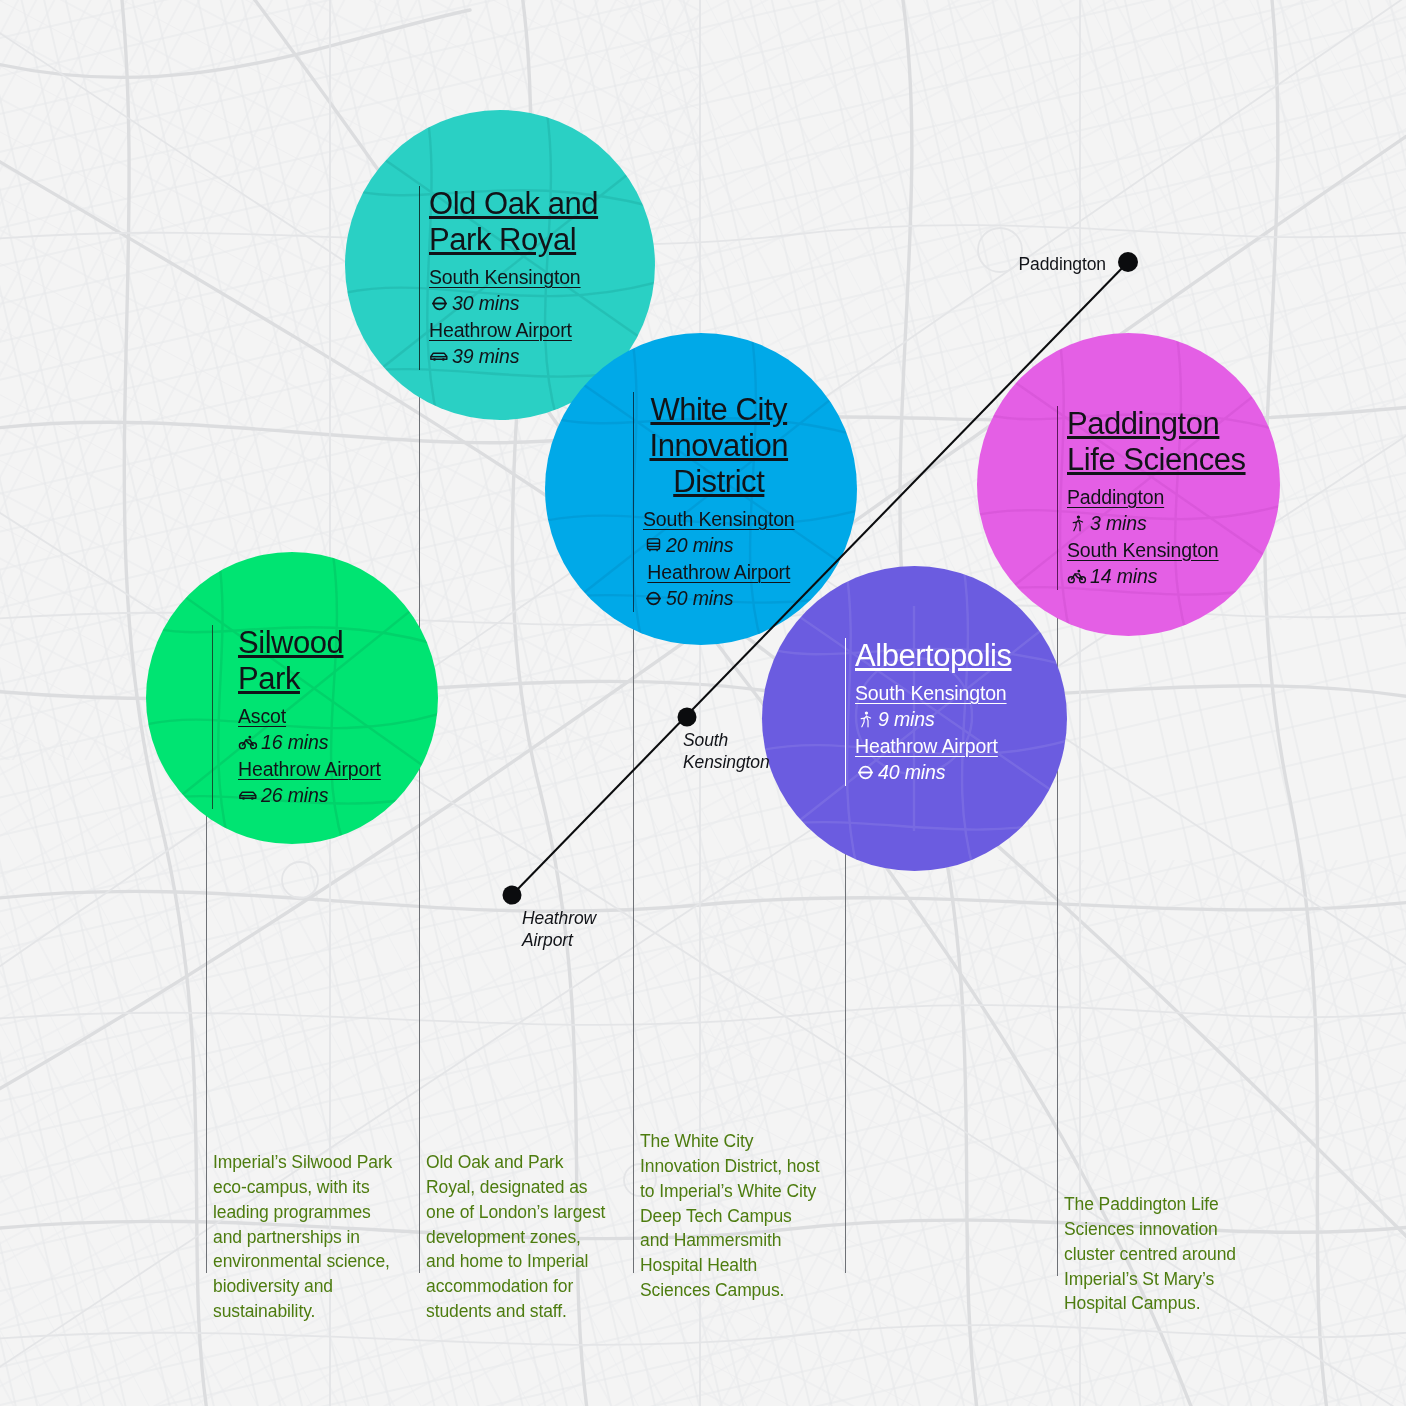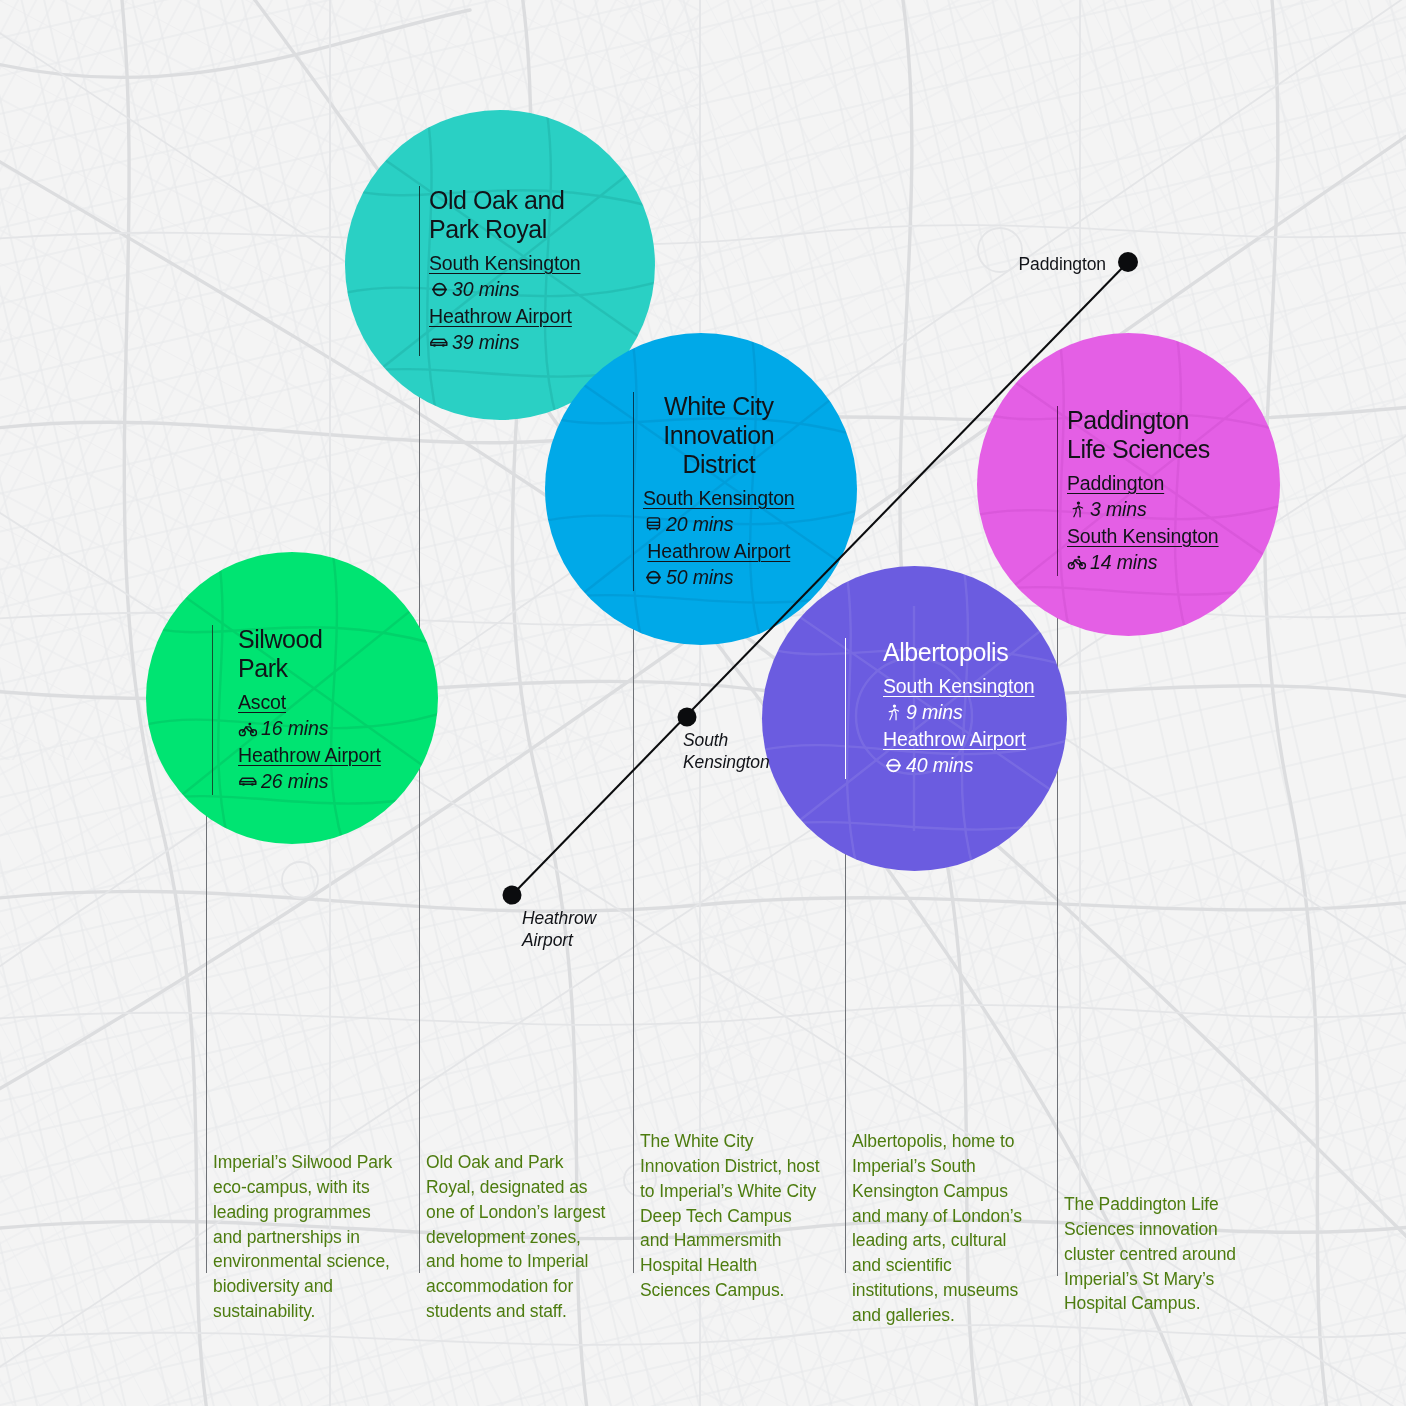--- a/index.html
+++ b/index.html
@@ -61,26 +61,27 @@
     inset: 0;
     opacity: 0.30;
   }
   .bubble-text {
     position: absolute;
     z-index: 5;
     color: #111318;
   }
   .bubble-text.light { color: #ffffff; }
   .bubble-title {
-    font-size: 25px;
+    font-size: 31px;
     line-height: 1.16;
     letter-spacing: -0.45px;
     white-space: pre-line;
     margin: 0 0 7px 0;
     font-weight: 400;
+    text-decoration: underline;
   }
   .dest {
     font-size: 19.5px;
     line-height: 1.3;
     letter-spacing: -0.15px;
     text-decoration: underline;
     text-underline-offset: 2.5px;
     text-decoration-thickness: 1.2px;
   }
   .trip {
@@ -329,21 +330,21 @@
         <path d="M-10 262 C 102 242, 190 282, 315 252"></path>
         <path d="M82 -10 C 102 98, 68 200, 98 315"></path>
         <path d="M200 -10 C 220 108, 180 210, 215 315"></path>
         <path d="M-10 18 L315 242"></path>
           <path d="M-10 292 L315 36"></path>
         <circle cx="152" cy="150" r="58"></circle>
         <path d="M152 40 V 265"></path>
       </g>
     </svg>
   </div>
-  <div class="bubble-text light" style="left:845px; top:638px; border-left:1.4px solid #ffffff;padding-left:28px;">
+  <div class="bubble-text light" style="left:845px; top:638px; border-left:1.4px solid #ffffff;">
     <div style="padding-left:9px;">
       <div class="bubble-title">Albertopolis</div>
       <div class="dest">South Kensington</div>
       <div class="trip">
         <span class="ico">
           <svg width="19" height="19" viewBox="0 0 24 24" fill="#ffffff" stroke="#ffffff" stroke-width="1.5" stroke-linecap="round" stroke-linejoin="round">
             <circle cx="13.2" cy="3.9" r="2.1" stroke="none"></circle>
             <path d="M13.4 7.4 L10.2 11.2 L10.2 15.0 L7.4 21.2" fill="none"></path>
             <path d="M13.4 8.6 L15.2 13.4 L15.2 21.2" fill="none"></path>
             <path d="M13.9 8.2 L18.4 10.2" fill="none"></path>
@@ -407,16 +408,15 @@
           </svg>
         </span>
         <span>14 mins</span>
       </div>
     </div>
   </div>
 
   <div class="caption" style="left:213px; top:1150px; width:186px;">Imperial’s Silwood Park eco-campus, with its leading programmes and partnerships in environmental science, biodiversity and sustainability.</div>
   <div class="caption" style="left:426px; top:1150px; width:186px;">Old Oak and Park Royal, designated as one of London’s largest development zones, and home to Imperial accommodation for students and staff.</div>
   <div class="caption" style="left:640px; top:1129px; width:180px;">The White City Innovation District, host to Imperial’s White City Deep Tech Campus and Hammersmith Hospital Health Sciences Campus.</div>
-  <div class="caption" style="left:852px; top:1129px; width:186px;">Albertopolis, home to Imperial’s South Kensington Campus and many of London’s leading arts, cultural and scientific institutions, museums and galleries.</div>
   <div class="caption" style="left:1064px; top:1192px; width:186px;">The Paddington Life Sciences innovation cluster centred around Imperial’s St Mary’s Hospital Campus.</div>
 
 </div>
 
 </body></html>

